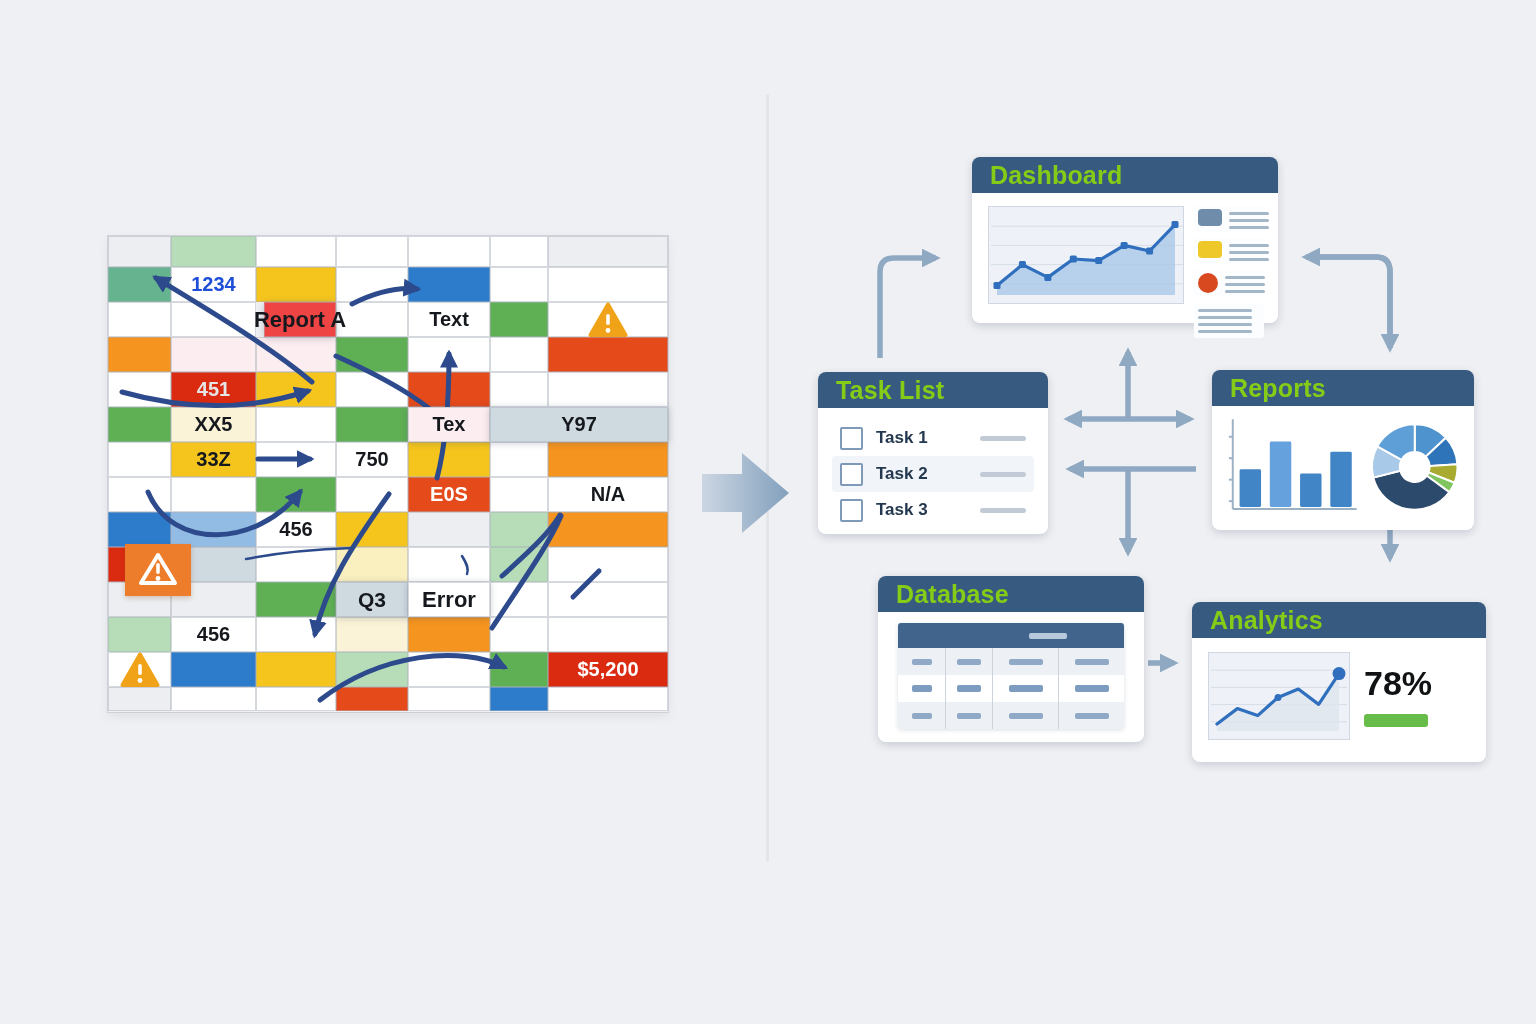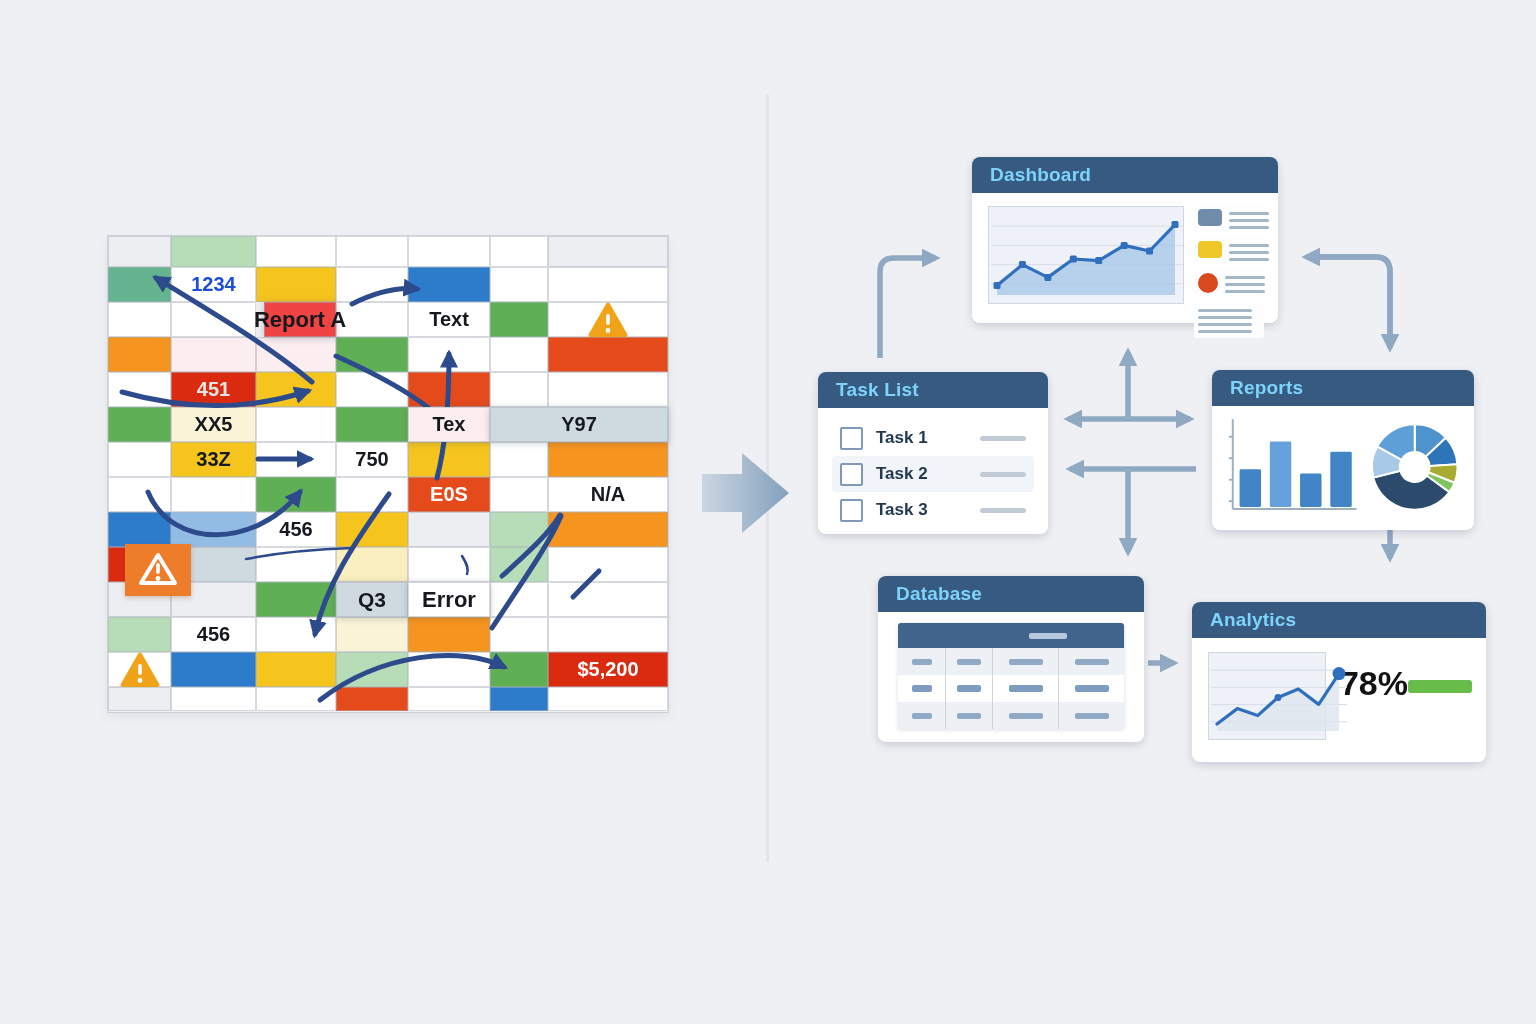--- a/index.html
+++ b/index.html
@@ -17,21 +17,21 @@
   .cell{position:relative;border:1px solid rgba(172,178,187,.5);display:flex;align-items:center;justify-content:center;
     font-size:20px;font-weight:600;color:#15181d;white-space:nowrap;}
   .cell.pop{box-shadow:0 1px 7px rgba(55,65,90,.28);z-index:2;}
   .cell .wtri{width:40px;height:36px;display:block;}
   .wsq{position:absolute;left:16px;top:-4px;width:66px;height:52px;z-index:3;box-shadow:0 2px 5px rgba(120,60,10,.25);}
   .abs-svg{position:absolute;left:0;top:0;width:1536px;height:1024px;pointer-events:none;}
 
   
   .panel{position:absolute;background:#ffffff;border-radius:8px;box-shadow:0 3px 9px rgba(45,65,95,.20);}
   .panel-header{height:36px;background:#375a80;border-radius:8px 8px 0 0;display:flex;align-items:center;padding:0 18px;}
-  .panel-title{color:#7dd3fc;font-size:19px;font-weight:700;letter-spacing:.2px;}
+  .panel-title{color:#84cc16;font-size:25px;font-weight:700;letter-spacing:.2px;}
   #panel-dashboard{left:972px;top:157px;width:306px;height:166px;}
   #panel-tasklist{left:818px;top:372px;width:230px;height:162px;}
   #panel-reports{left:1212px;top:370px;width:262px;height:160px;}
   #panel-database{left:878px;top:576px;width:266px;height:166px;}
   #panel-analytics{left:1192px;top:602px;width:294px;height:160px;}
 
   .dash-body{display:flex;padding:13px 14px 0 16px;gap:10px;}
   .chartbox{position:relative;background:#eef2f8;border:1px solid #cfd7e2;}
   #dash-chart{width:196px;height:96px;}
   .dash-legend{width:70px;display:flex;flex-direction:column;}
@@ -60,21 +60,21 @@
   .db-row{height:27px;display:grid;grid-template-columns:1fr 1fr 1.4fr 1.4fr;}
   .db-row.odd{background:#edf0f4;}
   .db-row.even{background:#ffffff;}
   .db-cell{display:flex;align-items:center;justify-content:center;border-left:1px solid #ccd3da;}
   .db-cell:first-child{border-left:none;}
   .db-dash{height:6px;background:#8fa9c6;border-radius:2px;}
   .db-row.even .db-dash{background:#7d9cc0;height:7px;}
 
   .an-body{display:flex;padding:14px 14px 0 16px;gap:14px;align-items:flex-start;}
   #an-chart{width:140px;height:86px;}
-  .an-right{display:flex;align-items:flex-start;padding-top:14px;justify-content:flex-end;}
+  .an-right{display:flex;flex-direction:column;align-items:flex-start;padding-top:14px;justify-content:flex-end;}
   .an-metric{font-size:34px;font-weight:700;color:#101214;line-height:1;}
   .an-bar{margin-top:14px;width:64px;height:13px;border-radius:3px;}
 </style>
 </head>
 <body>
 
 <div class="stage">
   <div class="divider"></div>
 
   <div id="sheet" class="sheet">

